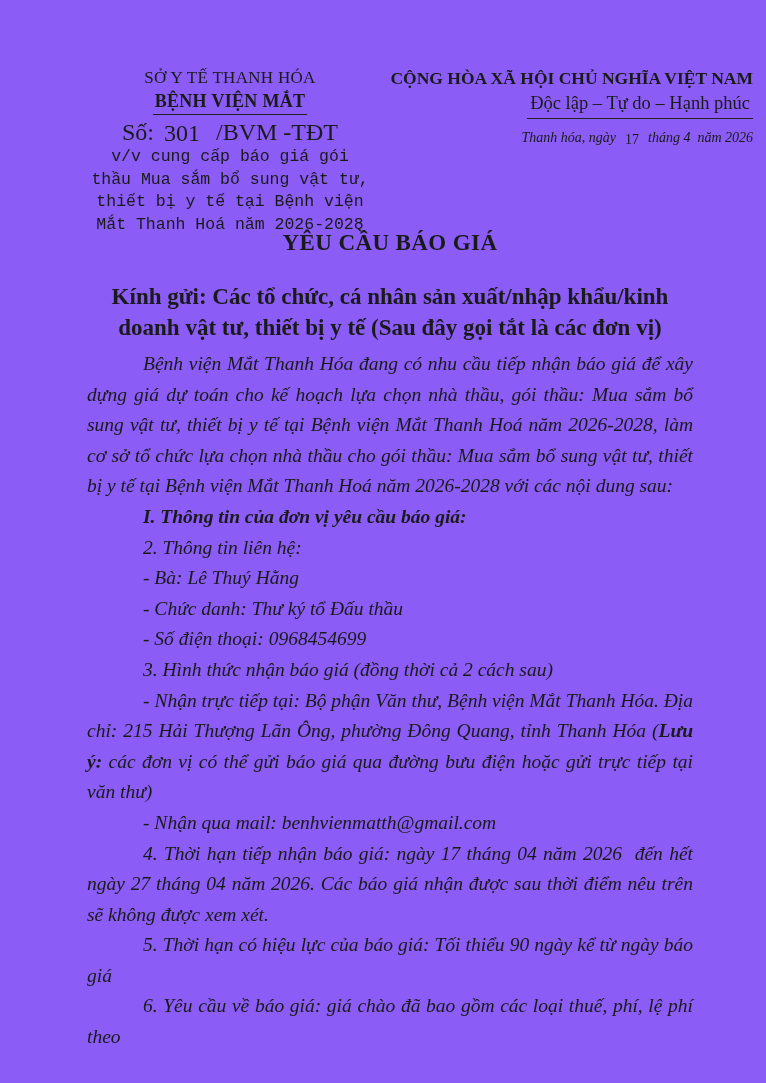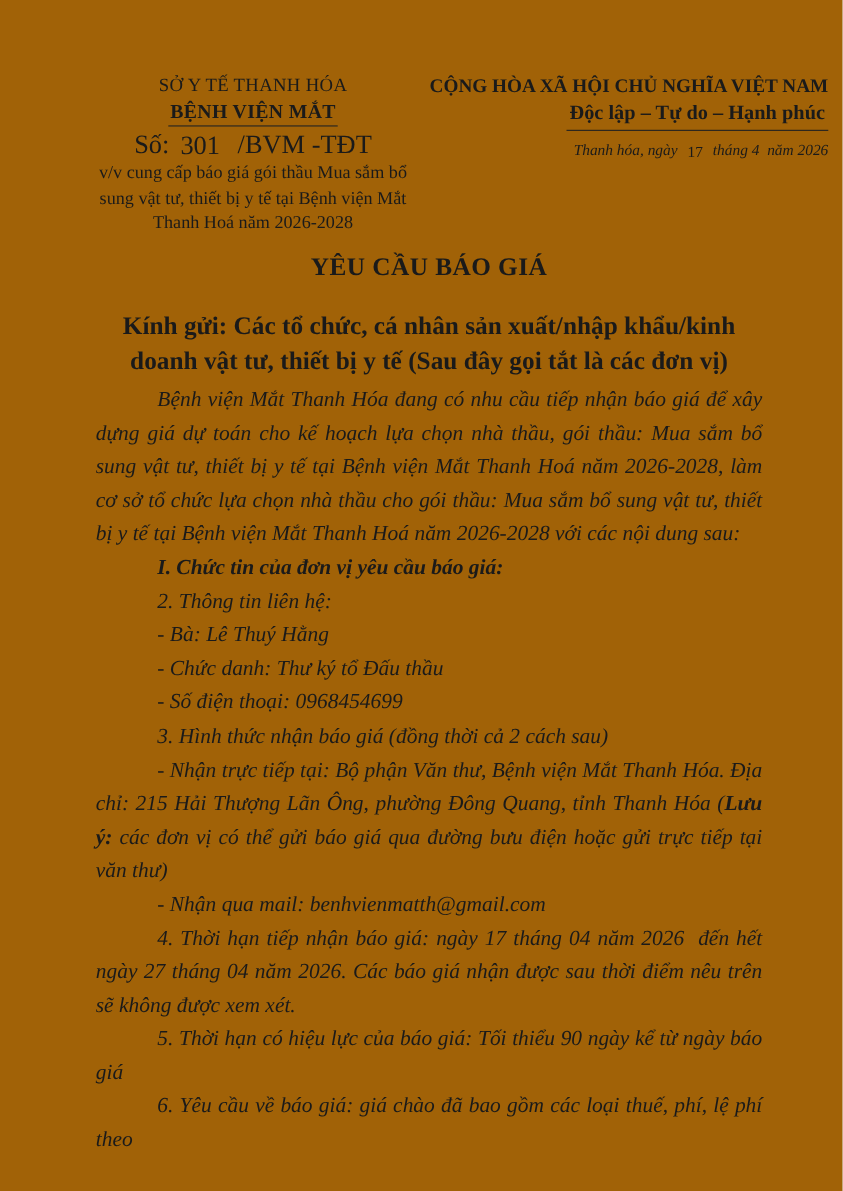--- a/index.html
+++ b/index.html
@@ -1,38 +1,38 @@
 <!DOCTYPE html>
 <html><head>
 <meta charset="utf-8">
 <style>
   html,body{margin:0;padding:0;background:#e8e8e8;}
   .page{
     position:relative;
     width:766px;height:1083px;
     margin:0 auto;
-    background:#a16207;
+    background:#8b5cf6;
     color:#1a1a1a;
     font-family:"Liberation Serif","DejaVu Serif",serif;
     box-sizing:border-box;
     padding:66px 73px 0 87px;
     overflow:hidden;
   }
   
   .header{position:relative;height:142px;}
   .col-left{position:absolute;left:0;top:0;width:286px;text-align:center;}
   .col-right{position:absolute;left:288px;top:0;width:378px;text-align:right;}
   .dept{font-size:17px;line-height:24px;letter-spacing:.3px;}
   .org{display:inline-block;font-size:18px;font-weight:bold;line-height:22px;
        border-bottom:1.6px solid #222;padding:0 2px 2px 2px;letter-spacing:.3px;}
   .doc-number{font-size:24px;line-height:24px;margin-top:5px;}
   .doc-number .inserted{display:inline-block;margin:0 10px 0 4px;position:relative;top:1px;}
-  .subject{font-size:16.5px;line-height:22.5px;margin-top:2px;}
+  .subject{font-size:16.5px;line-height:22.5px;margin-top:2px;font-family:Liberation Mono, monospace;}
   .national{font-size:17.5px;font-weight:bold;line-height:24px;white-space:nowrap;}
-  .motto{display:inline-block;font-size:18.5px;font-weight:bold;line-height:23px;
+  .motto{display:inline-block;font-size:18.5px;font-weight:normal;line-height:23px;
          border-bottom:1.6px solid #222;padding:0 3px 3px 3px;margin-top:2px;}
   .dateline{font-size:14px;font-style:italic;margin-top:11px;white-space:nowrap;}
   .dateline .day{font-style:normal;display:inline-block;margin:0 9px;position:relative;top:2px;}
   
   .title{font-size:23px;font-weight:bold;text-align:center;
          margin:22px 0 0 0;letter-spacing:.4px;}
   .salutation{font-size:23px;font-weight:bold;text-align:center;
               line-height:31px;margin:25px 0 0 0;padding:0 4px;}
   
   .body{margin-top:6px;font-size:19.5px;line-height:30.6px;text-align:justify;}
@@ -70,21 +70,21 @@
     </div>
 
   </div>
 
   <h1 class="title">YÊU CẦU BÁO GIÁ</h1>
 
   <p class="salutation">Kính gửi: Các tổ chức, cá nhân sản xuất/nhập khẩu/kinh doanh vật tư, thiết bị y tế (Sau đây gọi tắt là các đơn vị)</p>
 
   <div class="body">
     <p>Bệnh viện Mắt Thanh Hóa đang có nhu cầu tiếp nhận báo giá để xây dựng giá dự toán cho kế hoạch lựa chọn nhà thầu, gói thầu: Mua sắm bổ sung vật tư, thiết bị y tế tại Bệnh viện Mắt Thanh Hoá năm 2026-2028, làm cơ sở tổ chức lựa chọn nhà thầu cho gói thầu: Mua sắm bổ sung vật tư, thiết bị y tế tại Bệnh viện Mắt Thanh Hoá năm 2026-2028 với các nội dung sau:</p>
-    <p style="font-weight:bold">I. Chức tin của đơn vị yêu cầu báo giá:</p>
+    <p style="font-weight:bold">I. Thông tin của đơn vị yêu cầu báo giá:</p>
     <p>2. Thông tin liên hệ:</p>
     <p>- Bà: Lê Thuý Hằng</p>
     <p>- Chức danh: Thư ký tổ Đấu thầu</p>
     <p>- Số điện thoại: 0968454699</p>
     <p>3. Hình thức nhận báo giá (đồng thời cả 2 cách sau)</p>
     <p><span>- Nhận trực tiếp tại: Bộ phận Văn thư, Bệnh viện Mắt Thanh Hóa. Địa chỉ: 215 Hải Thượng Lãn Ông, phường Đông Quang, tỉnh Thanh Hóa (</span><span class="note">Lưu ý:</span><span> các đơn vị có thể gửi báo giá qua đường bưu điện hoặc gửi trực tiếp tại văn thư)</span></p>
     <p>- Nhận qua mail: benhvienmatth@gmail.com</p>
     <p>4. Thời hạn tiếp nhận báo giá: ngày 17 tháng 04 năm 2026&nbsp; đến hết ngày 27 tháng 04 năm 2026. Các báo giá nhận được sau thời điểm nêu trên sẽ không được xem xét.</p>
     <p>5. Thời hạn có hiệu lực của báo giá: Tối thiểu 90 ngày kể từ ngày báo giá</p>
     <p>6. Yêu cầu về báo giá: giá chào đã bao gồm các loại thuế, phí, lệ phí theo</p>

